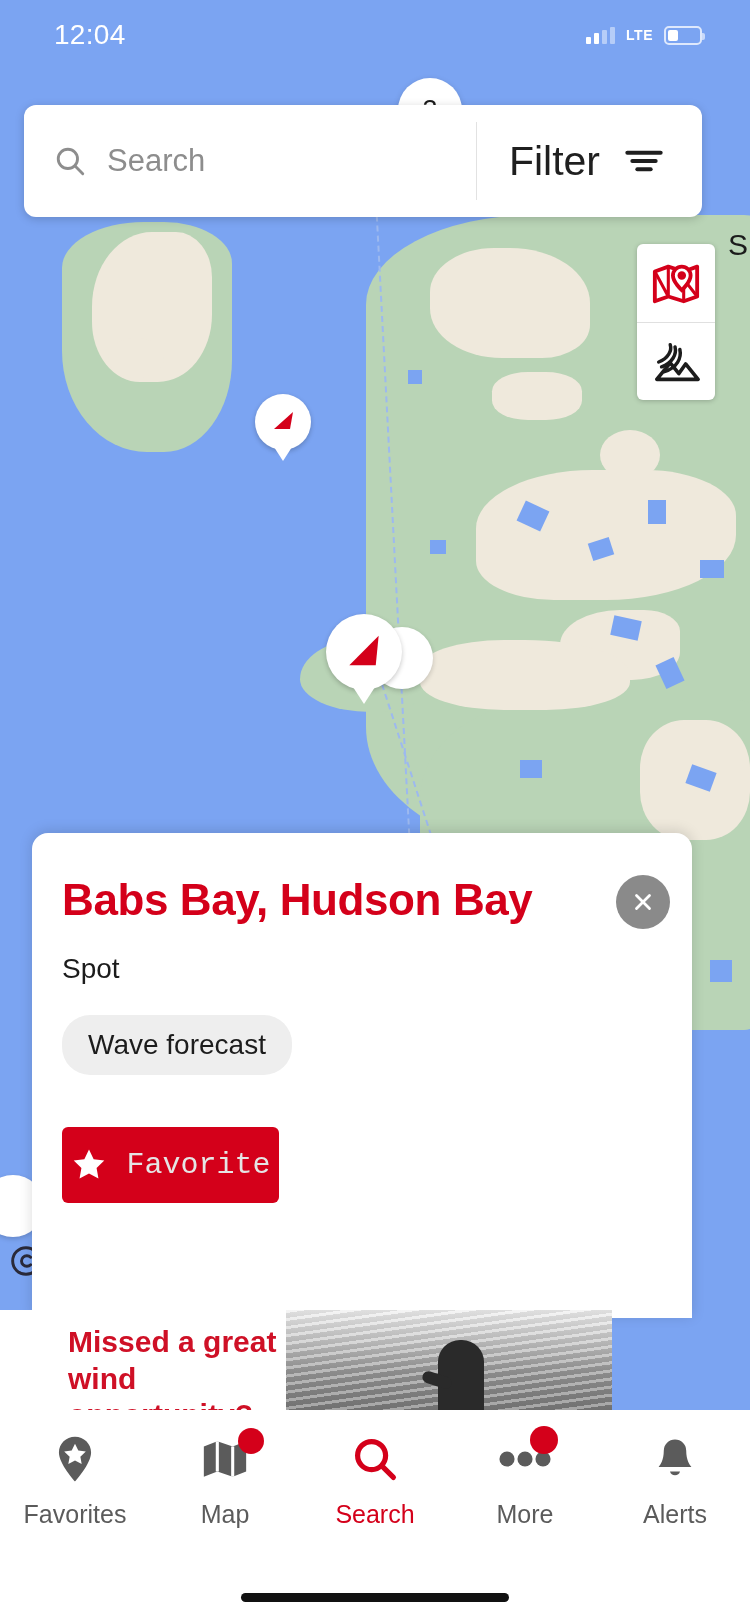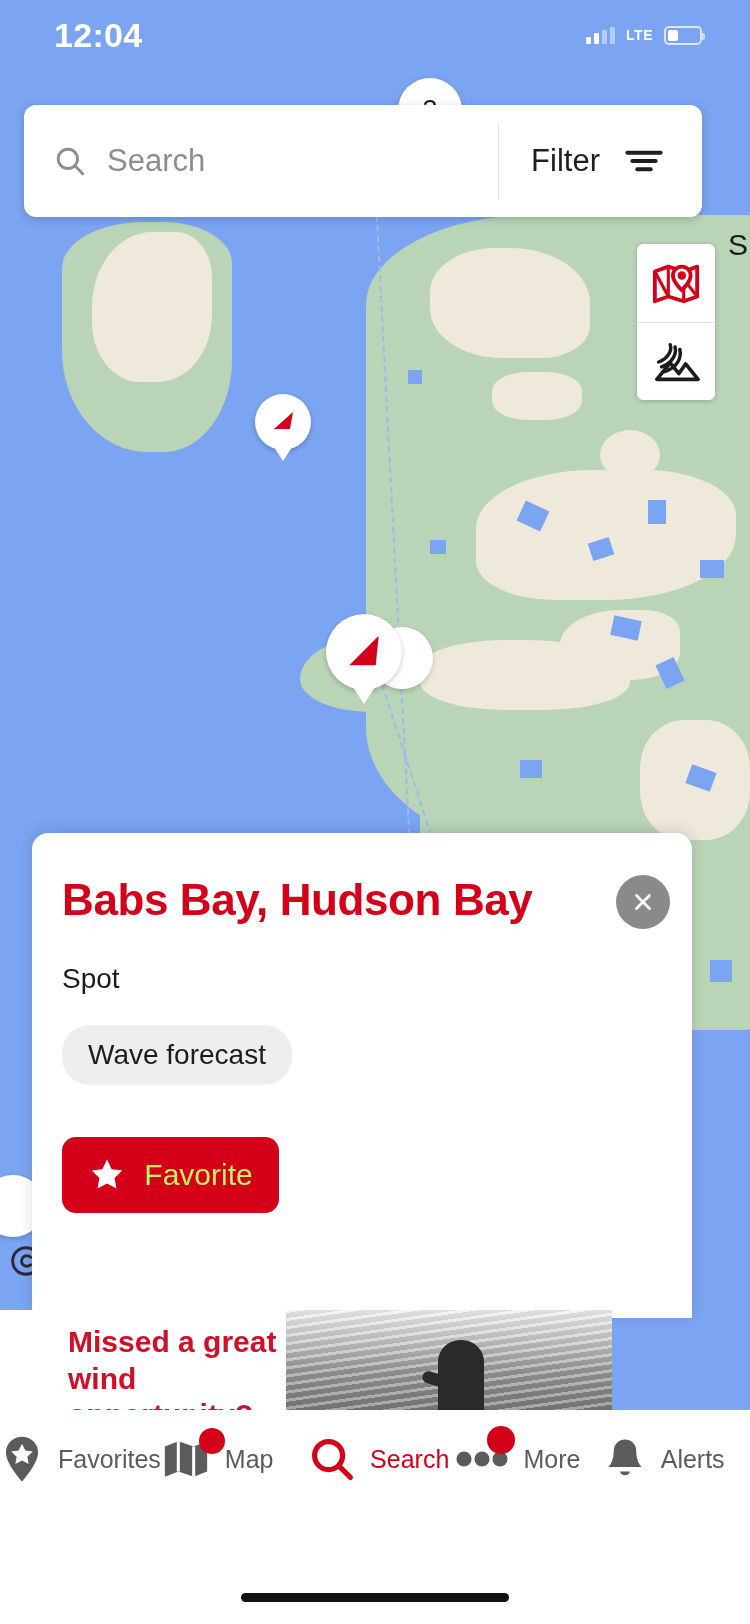--- a/index.html
+++ b/index.html
@@ -61,21 +61,21 @@
 
   
   .statusbar {
     position: absolute; left: 0; top: 0;
     width: 750px; height: 70px;
     display: flex; align-items: center; justify-content: space-between;
     padding: 0 48px 0 54px;
     color: #ffffff;
     z-index: 40;
   }
-  .clock { font-size: 34px; font-weight: bold; letter-spacing: .3px; }
+  .clock { font-size: 28px; font-weight: normal; letter-spacing: .3px; }
   .status-right { display: flex; align-items: center; gap: 11px; }
   .bars { display: flex; align-items: flex-end; gap: 3px; height: 17px; }
   .bars i { display: block; width: 5px; background: #ffffff; border-radius: 1px; }
   .bars i:nth-child(1) { height: 7px; }
   .bars i:nth-child(2) { height: 11px; }
   .bars i:nth-child(3) { height: 14px; opacity: .45; }
   .bars i:nth-child(4) { height: 17px; opacity: .45; }
   .lte { font-size: 14px; font-weight: bold; letter-spacing: .5px; }
   .battery {
     width: 38px; height: 19px; border: 2px solid rgba(255,255,255,.75);
@@ -104,21 +104,21 @@
     width: 678px; height: 112px;
     background: #ffffff; border-radius: 12px;
     box-shadow: 0 2px 10px rgba(0,0,0,.18);
     display: flex; align-items: center;
     z-index: 30;
   }
   .search-left { flex: 1; display: flex; align-items: center; padding-left: 29px; gap: 20px; height: 100%; }
   .search-placeholder { font-size: 31px; color: #8d8d8d; }
   .search-divider { width: 1px; height: 78px; background: #e2e2e2; }
   .search-right { display: flex; align-items: center; gap: 22px; padding: 0 36px 0 32px; }
-  .filter-label { font-size: 31px; color: #1f1f1f; }
+  .filter-label { font-size: 41px; color: #1f1f1f; }
 
   
   .layer-stack {
     position: absolute; right: 35px; top: 244px;
     width: 78px; background: #ffffff; border-radius: 6px;
     box-shadow: 0 1px 5px rgba(0,0,0,.22);
     z-index: 25; overflow: hidden;
   }
   .layer-btn {
     height: 78px; display: flex; align-items: center; justify-content: center;
@@ -180,31 +180,31 @@
   .card-title {
     font-size: 44px; font-weight: bold; color: #d4001a;
     letter-spacing: -0.4px; line-height: 1.05;
   }
   .close-btn {
     position: absolute; right: 22px; top: 42px;
     width: 54px; height: 54px; border-radius: 50%;
     background: #8a8a8a; color: #ffffff;
     display: flex; align-items: center; justify-content: center;
   }
-  .card-subtitle { font-size: 28px; color: #1c1c1c; margin-top: 40px; }
+  .card-subtitle { font-size: 28px; color: #1c1c1c; margin-top: 30px; }
   .chips { display: flex; gap: 11px; margin-top: 30px; }
   .chip {
     background: #eeeeee; border-radius: 28px;
     padding: 14px 26px; font-size: 28px; color: #1c1c1c;
   }
   .fav-btn {
     margin-top: 52px;
-    width: 217px; height: 76px; background: #d4001a; border-radius: 14px;
+    width: 217px; height: 76px; background: #d4001a; border-radius: 6px;
     display: flex; align-items: center; justify-content: center; gap: 18px;
-    color: #bef264; font-size: 30px;
+    color: #e5e5e5; font-size: 30px; font-family: Liberation Mono, monospace;
   }
   .forecast-row {
     margin-top: 28px; width: 286px; height: 72px;
     border: 1px solid #d3d3d3; border-radius: 5px;
     display: flex; align-items: center; justify-content: space-between;
     padding: 0 22px 0 22px;
     color: #d4001a; font-size: 30px;
   }
 
   
@@ -242,21 +242,21 @@
 
   
   .tabbar {
     position: absolute; left: 0; top: 1410px;
     width: 750px; height: 214px;
     background: #ffffff; z-index: 38;
     display: flex; align-items: flex-start;
     padding-top: 22px;
   }
   .tab {
-    flex: 1; display: flex; flex-direction: row;
+    flex: 1; display: flex; flex-direction: column;
     align-items: center; gap: 14px;
   }
   .tab-icon { position: relative; height: 54px; display: flex; align-items: center; justify-content: center; }
   .tab-label { font-size: 25px; color: #5b5b5b; }
   .tab-label.active { color: #d4001a; }
   .badge {
     position: absolute; right: -14px; top: -4px;
     width: 26px; height: 26px; border-radius: 50%;
     background: #d4001a;
   }

